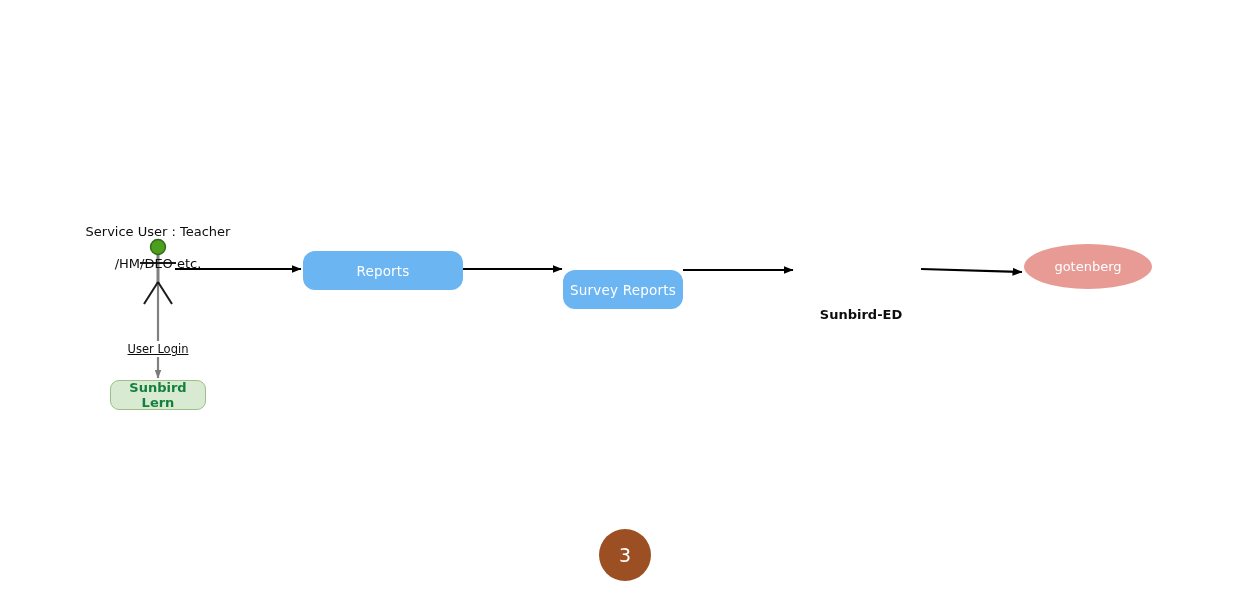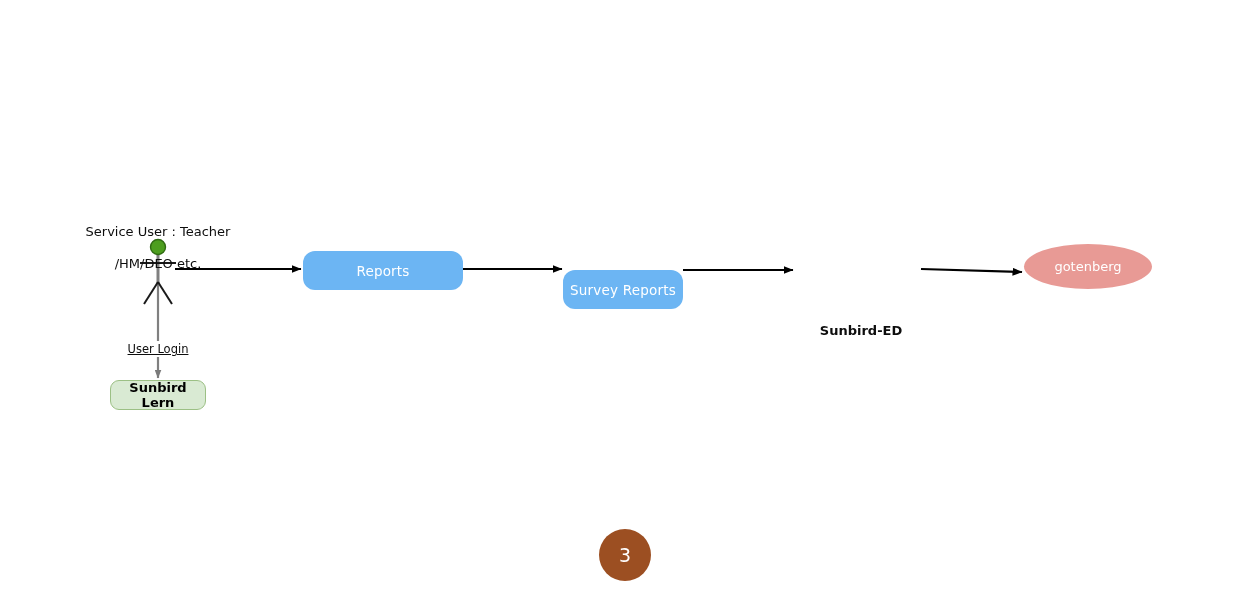--- a/index.html
+++ b/index.html
@@ -38,21 +38,21 @@
     color: #ffffff;
     font-size: 13.5px;
     letter-spacing: .2px;
   }
 
   
   .box-green {
     background: #d9ead3;
     border: 1px solid #9cc085;
     border-radius: 9px;
-    color: #000000;
+    color: #15803d;
     font-size: 13px;
     font-weight: bold;
   }
 
   
   .ellipse-pink {
     background: #e89a95;
     border-radius: 50%;
     color: #ffffff;
     font-size: 13px;
@@ -146,19 +146,19 @@
 
 
   <div class="node ellipse-pink" style="left:1024px; top:244px; width:128px; height:45px;">
     <span>gotenberg</span>
   </div>
 
   <div class="node box-green" style="left:110px; top:380px; width:96px; height:30px;">
     <span>Sunbird Lern</span>
   </div>
 
-  <div class="label label-bold" style="left:791px; top:307px; width:140px;margin-top:16px;">Sunbird-ED</div>
+  <div class="label label-bold" style="left:791px; top:307px; width:140px;">Sunbird-ED</div>
 
   <div id="page-badge">
     <span>3</span>
   </div>
 
 </div>
 
 </body></html>

